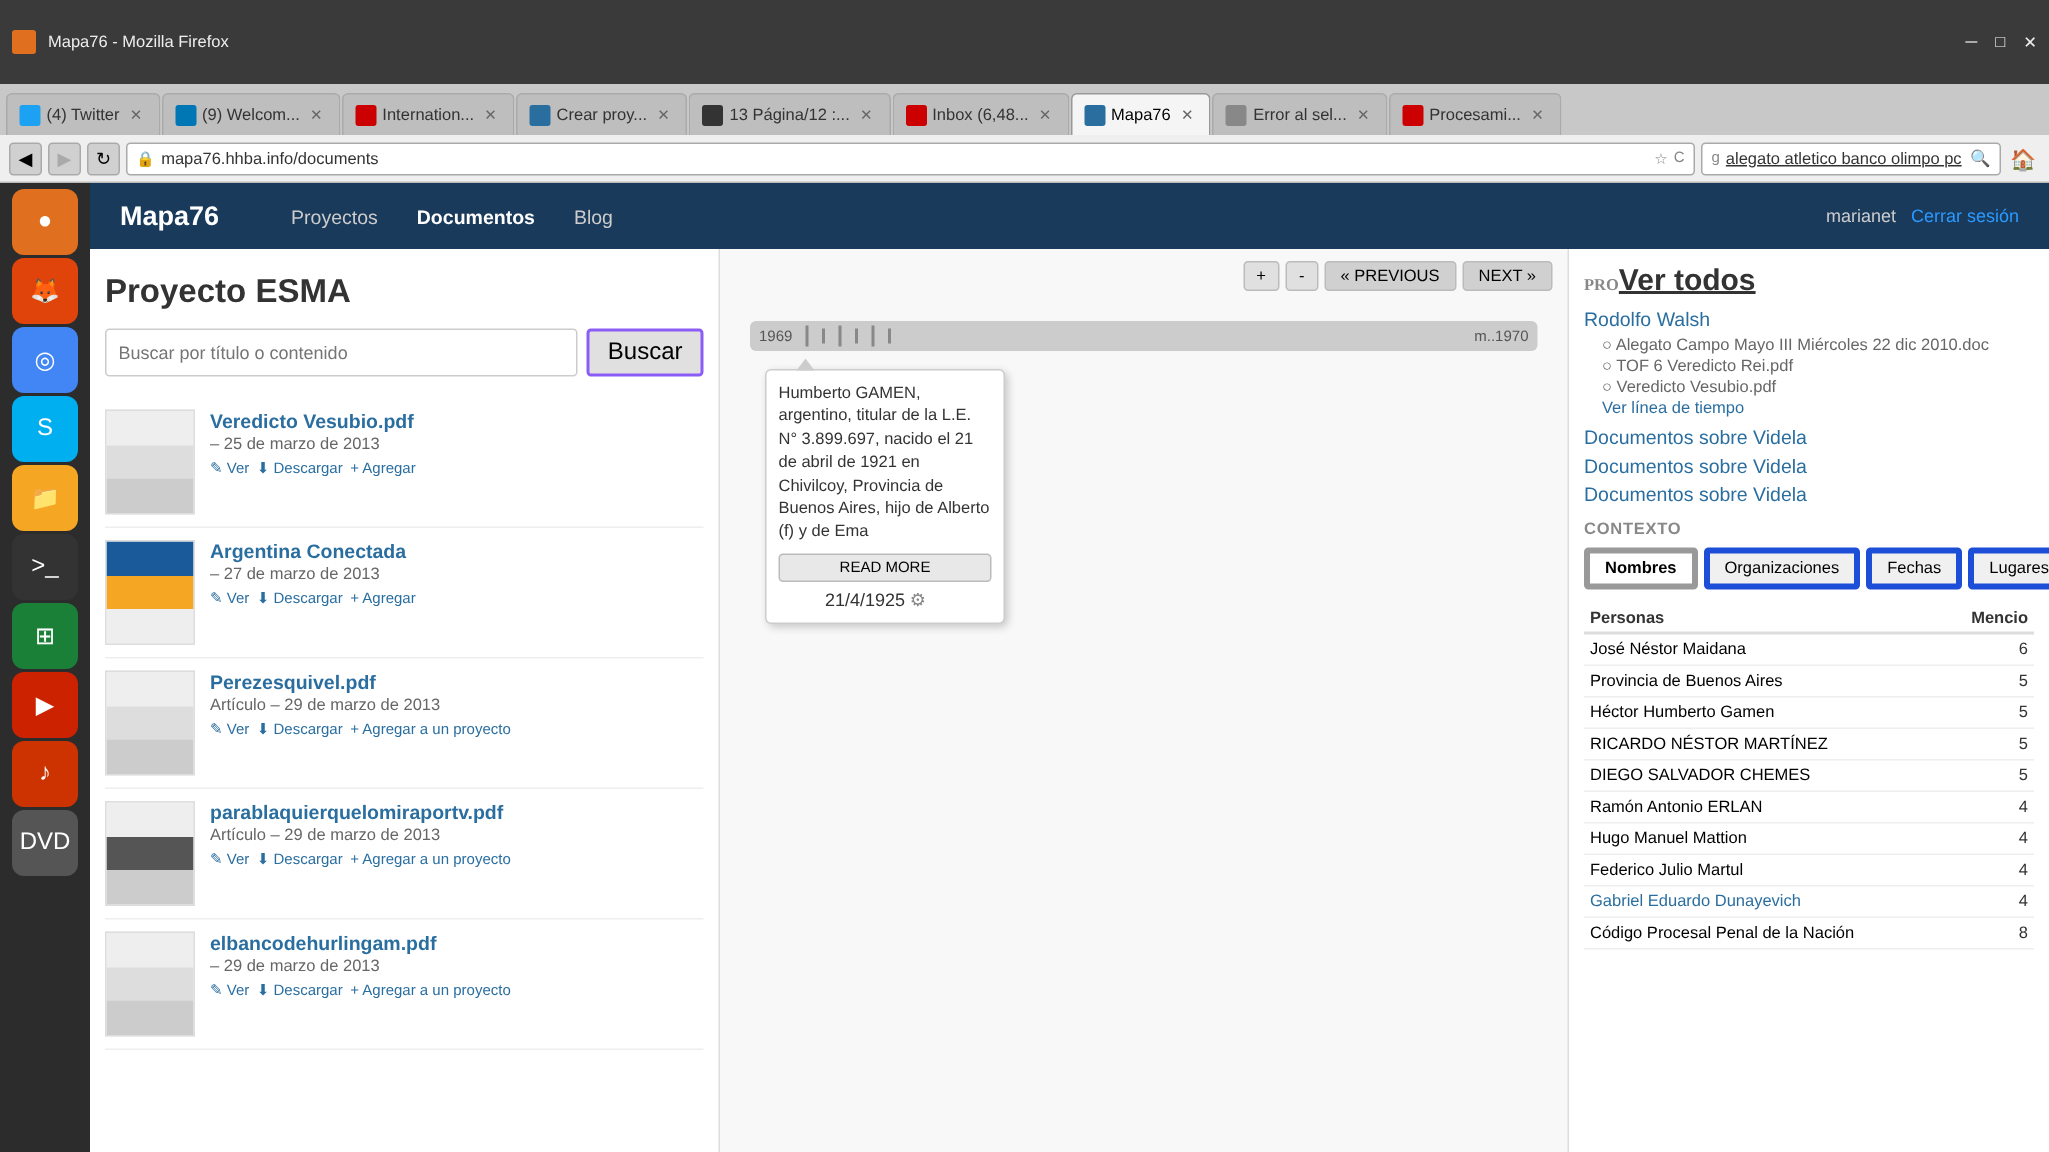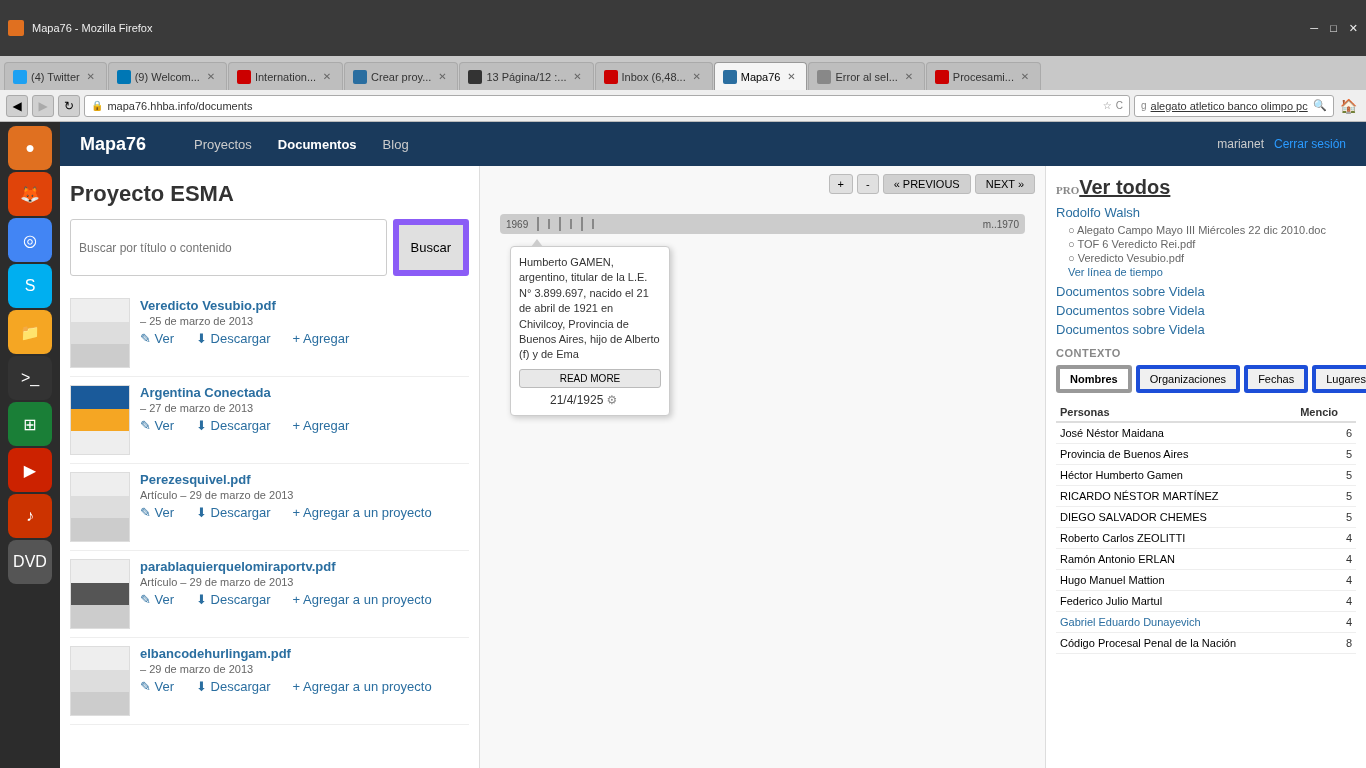--- a/index.html
+++ b/index.html
@@ -44,30 +44,30 @@
     .nav-right { margin-left: auto; display: flex; gap: 10px; align-items: center; font-size: 12px; color: #ccc; }
 
     
     .content-area { display: flex; flex: 1; overflow: hidden; }
 
     
     .left-panel { width: 420px; background: white; overflow-y: auto; padding: 10px; border-right: 1px solid #ddd; }
     .project-title { font-size: 22px; font-weight: bold; color: #333; margin-bottom: 12px; margin-top: 5px; }
     .search-row { display: flex; gap: 6px; margin-bottom: 14px; }
     .search-input { flex: 1; padding: 5px 8px; border: 1px solid #ccc; border-radius: 3px; font-size: 12px; color: #aaa; }
-    .search-btn { padding: 15px 12px; background: #e0e0e0; border: 6px solid #8b5cf6; border-radius: 3px; font-size: 13px; cursor: pointer; }
+    .search-btn { padding: 5px 12px; background: #e0e0e0; border: 2px solid #8b5cf6; border-radius: 3px; font-size: 16px; cursor: pointer; }
 
     
     .doc-item { display: flex; gap: 10px; padding: 8px 0; border-bottom: 1px solid #eee; }
     .doc-thumb { width: 60px; height: 70px; background: #eee; border: 1px solid #ddd; flex-shrink: 0; overflow: hidden; display: flex; flex-direction: column; }
     .doc-thumb-stripe { height: 8px; }
     .doc-info { flex: 1; }
     .doc-title { color: #2a6ea0; font-size: 13px; font-weight: bold; cursor: pointer; text-decoration: none; }
     .doc-date { color: #666; font-size: 11px; margin: 2px 0 4px; }
-    .doc-actions { display: flex; gap: 22px; font-size: 13px; color: #2a6ea0; }
+    .doc-actions { display: flex; gap: 5px; font-size: 10px; color: #2a6ea0; }
     .doc-action { cursor: pointer; display: flex; align-items: center; gap: 2px; }
 
     
     .middle-panel { flex: 1; background: #f8f8f8; position: relative; overflow: hidden; border-right: 1px solid #ddd; }
     .timeline-controls { position: absolute; top: 8px; right: 10px; display: flex; gap: 4px; z-index: 10; }
     .timeline-btn { padding: 3px 8px; background: #e0e0e0; border: 1px solid #bbb; border-radius: 3px; font-size: 11px; cursor: pointer; }
     .timeline-nav-btn { padding: 3px 10px; background: #d0d0d0; border: 1px solid #bbb; border-radius: 3px; font-size: 11px; cursor: pointer; }
     .timeline-bar { position: absolute; top: 50px; left: 20px; right: 20px; height: 20px; background: #ccc; border-radius: 4px; display: flex; align-items: center; }
     .timeline-tick { width: 2px; height: 14px; background: #888; margin: 0 3px; }
     .popup-card { position: absolute; top: 75px; left: 30px; width: 160px; background: white; border: 1px solid #ccc; border-radius: 4px; padding: 8px; box-shadow: 2px 2px 6px rgba(0,0,0,0.2); z-index: 20; font-size: 11px; }
@@ -82,21 +82,21 @@
     .sub-link { color: #666; font-size: 11px; padding-left: 12px; display: block; margin-bottom: 2px; cursor: pointer; }
     .sub-link::before { content: "○ "; }
     .timeline-link { color: #2a6ea0; font-size: 11px; padding-left: 12px; display: block; margin-bottom: 6px; cursor: pointer; }
     .section-link { color: #2a6ea0; font-size: 13px; cursor: pointer; display: block; margin: 4px 0; }
     .context-label { font-size: 11px; color: #888; font-weight: bold; margin: 10px 0 6px; text-transform: uppercase; letter-spacing: 0.5px; }
     .context-tabs { display: flex; gap: 4px; margin-bottom: 10px; }
     .ctx-tab { padding: 4px 10px; border: 4px solid #1d4ed8; border-radius: 3px; font-size: 11px; cursor: pointer; background: #f0f0f0; }
     .ctx-tab.active { background: white; border-color: #999; font-weight: bold; }
     .persons-table { width: 100%; border-collapse: collapse; }
     .persons-table th { font-size: 11px; font-weight: bold; color: #333; text-align: left; border-bottom: 2px solid #ddd; padding: 3px 4px; }
-    .persons-table th.right { }
+    .persons-table th.right { text-align: right; }
     .persons-table td { font-size: 11px; padding: 4px 4px; border-bottom: 1px solid #eee; }
     .persons-table td.count { text-align: right; color: #333; }
     .persons-table .linked { color: #2a6ea0; cursor: pointer; }
   </style>
 </head>
 <body>
 
 <div class="title-bar">
   <span style="width:16px;height:16px;background:#e07020;border-radius:2px;display:inline-block;"></span>
   <span>Mapa76 - Mozilla Firefox</span>
@@ -376,24 +376,20 @@
   </tr>
               <tr>
     <td class="">RICARDO NÉSTOR MARTÍNEZ</td>
     <td class="count">5</td>
   </tr>
               <tr>
     <td class="">DIEGO SALVADOR CHEMES</td>
     <td class="count">5</td>
   </tr>
               <tr>
-    <td class="">Roberto Carlos ZEOLITTI</td>
-    <td class="count">4</td>
-  </tr>
-              <tr>
     <td class="">Ramón Antonio ERLAN</td>
     <td class="count">4</td>
   </tr>
               <tr>
     <td class="">Hugo Manuel Mattion</td>
     <td class="count">4</td>
   </tr>
               <tr>
     <td class="">Federico Julio Martul</td>
     <td class="count">4</td>

